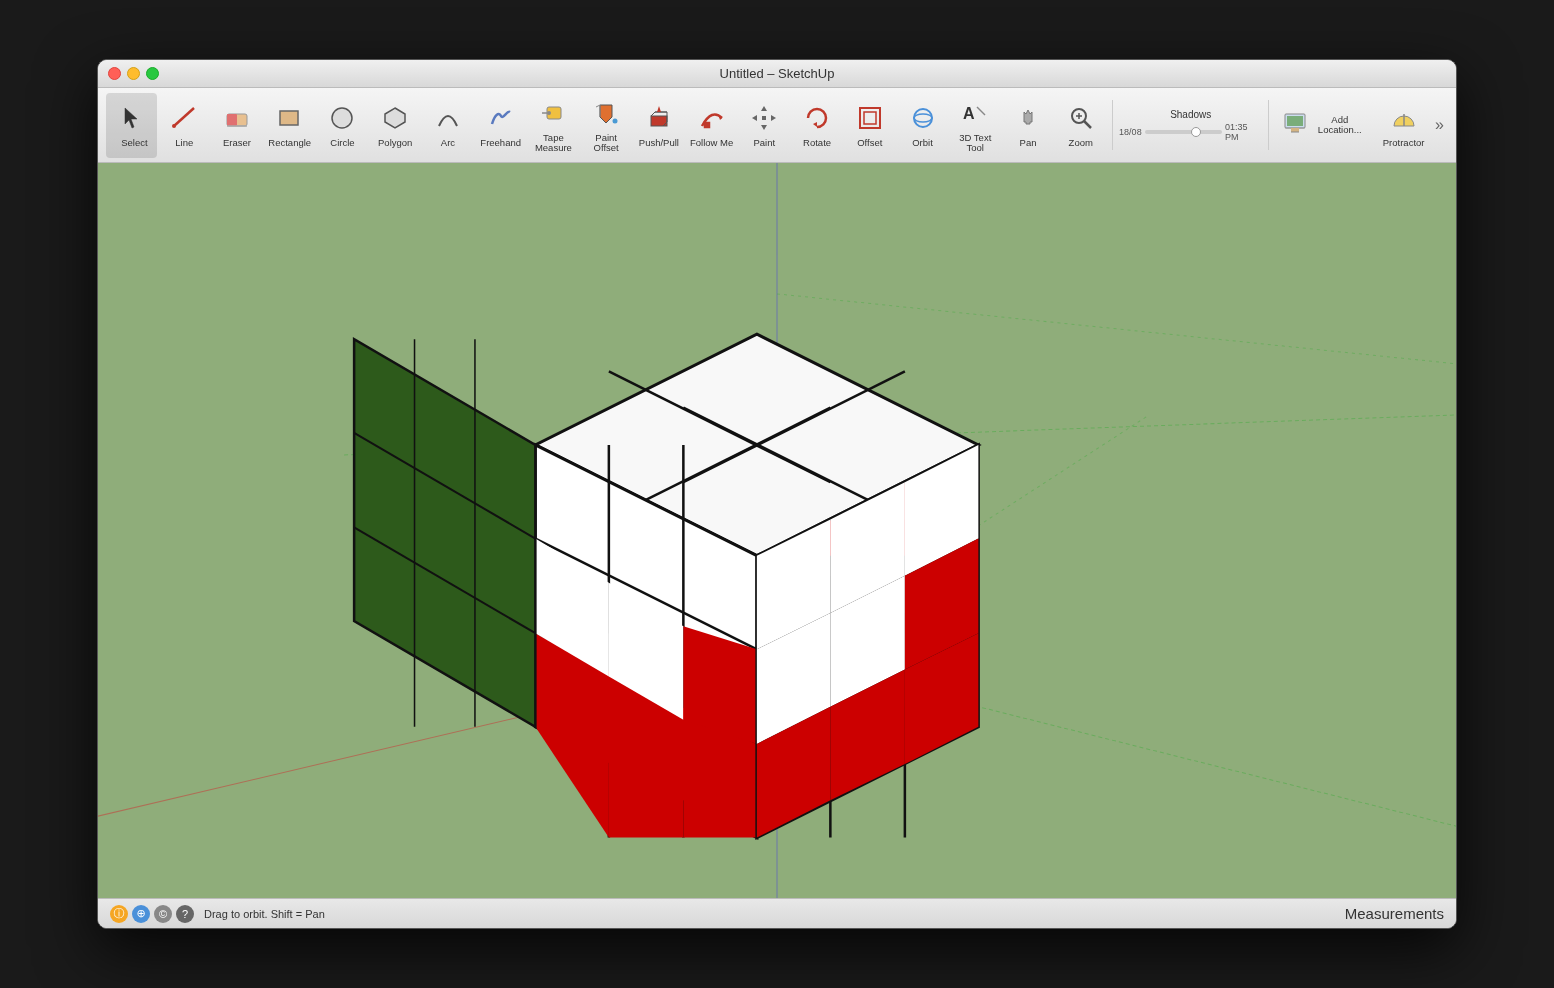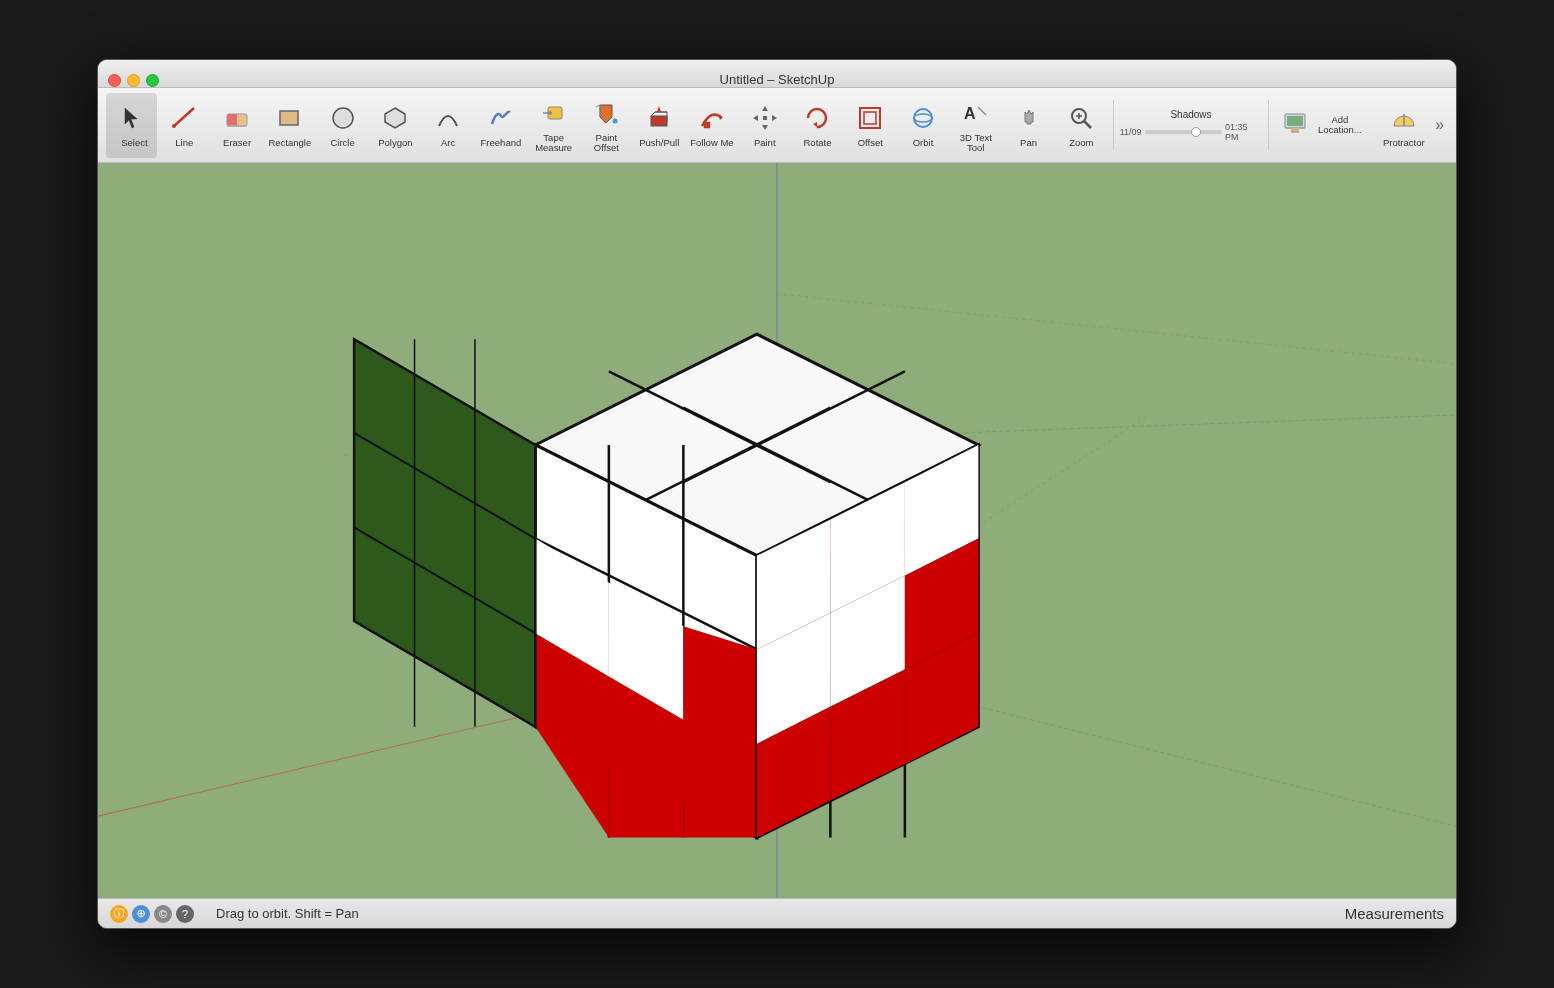--- a/index.html
+++ b/index.html
@@ -19,21 +19,21 @@
       box-shadow: 0 20px 60px rgba(0,0,0,0.8);
       overflow: hidden;
       display: flex;
       flex-direction: column;
       border: 1px solid #555;
     }
     .title-bar {
       background: linear-gradient(to bottom, #f0f0f0, #d8d8d8);
       height: 28px;
       display: flex;
-      align-items: flex-end;
+      align-items: center;
       padding: 0 10px;
       border-bottom: 1px solid #bbb;
       flex-shrink: 0;
       position: relative;
     }
     .traffic-lights {
       display: flex;
       gap: 6px;
       align-items: center;
     }
@@ -166,22 +166,22 @@
       align-items: center;
       justify-content: center;
       font-size: 11px;
       cursor: pointer;
     }
     .status-icon.orange { background: #f5a623; color: white; }
     .status-icon.blue { background: #4a90d9; color: white; }
     .status-icon.gray { background: #888; color: white; }
     .status-icon.help { background: #666; color: white; }
     .status-text {
-      margin-left: 22px;
-      font-size: 13px;
+      margin-left: 10px;
+      font-size: 11px;
       color: #333;
     }
     .measurements-label {
       margin-left: auto;
       font-size: 15px;
       color: #333;
     }
     
     .scene-svg {
       width: 100%;
@@ -404,21 +404,21 @@
       <span class="tool-label">Zoom</span>
     </div>
 
     <div class="toolbar-separator"></div>
 
     <div class="shadows-widget">
       <div style="display:flex;align-items:flex-end;gap:4px;">
         <span style="font-size:10px;color:#333;">Shadows</span>
       </div>
       <div style="display:flex;align-items:center;gap:3px;margin-top:2px;">
-        <span style="font-size:9px;color:#555;">11/09</span>
+        <span style="font-size:9px;color:#555;">18/08</span>
         <div class="slider-track">
           <div class="slider-thumb"></div>
         </div>
         <span style="font-size:9px;color:#555;">01:35 PM</span>
       </div>
     </div>
 
     <div class="toolbar-separator"></div>
 
     <div class="add-location-btn">

